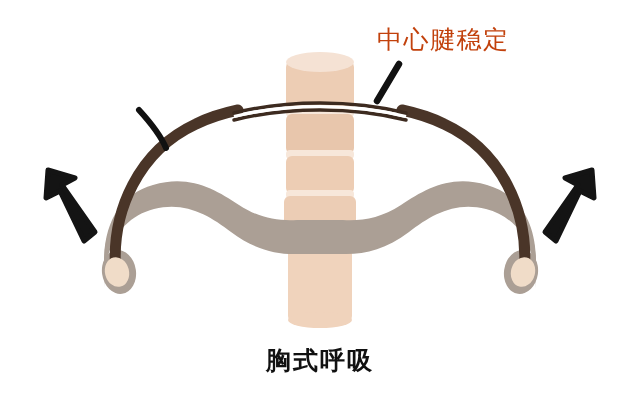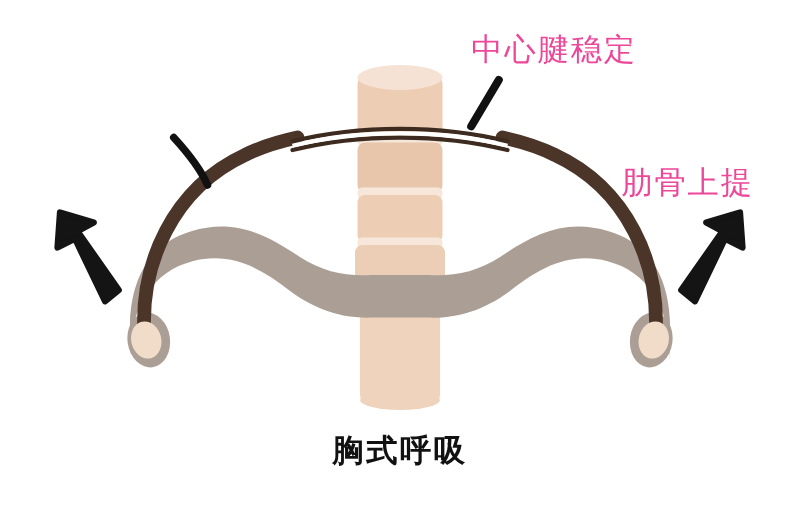--- a/index.html
+++ b/index.html
@@ -23,21 +23,21 @@
   #figure-svg {
     position: absolute;
     left: 0;
     top: 0;
     width: 640px;
     height: 420px;
     display: block;
   }
   .anno-label {
     position: absolute;
-    color: #ec4899;
+    color: #c2410c;
     font-family: "DejaVu Sans", "Liberation Sans", sans-serif;
     font-size: 25px;
     font-weight: 400;
     letter-spacing: 1.5px;
     white-space: nowrap;
     line-height: 1;
   }
   #label-diaphragm-contraction {
     left: 57px;
     top: 80px;
@@ -184,17 +184,16 @@
                L 578,185
                L 545,232
                Z" fill="#141414" stroke="#141414" stroke-width="5" stroke-linejoin="round"></path>
     </g>
 
   </svg>
 
 
   <div class="anno-label" id="label-central-tendon">中心腱稳定</div>
 
-  <div class="anno-label" id="label-rib-elevation">肋骨上提</div>
 
   <div id="caption-breathing-type">胸式呼吸</div>
 
 </div>
 
 </body></html>

